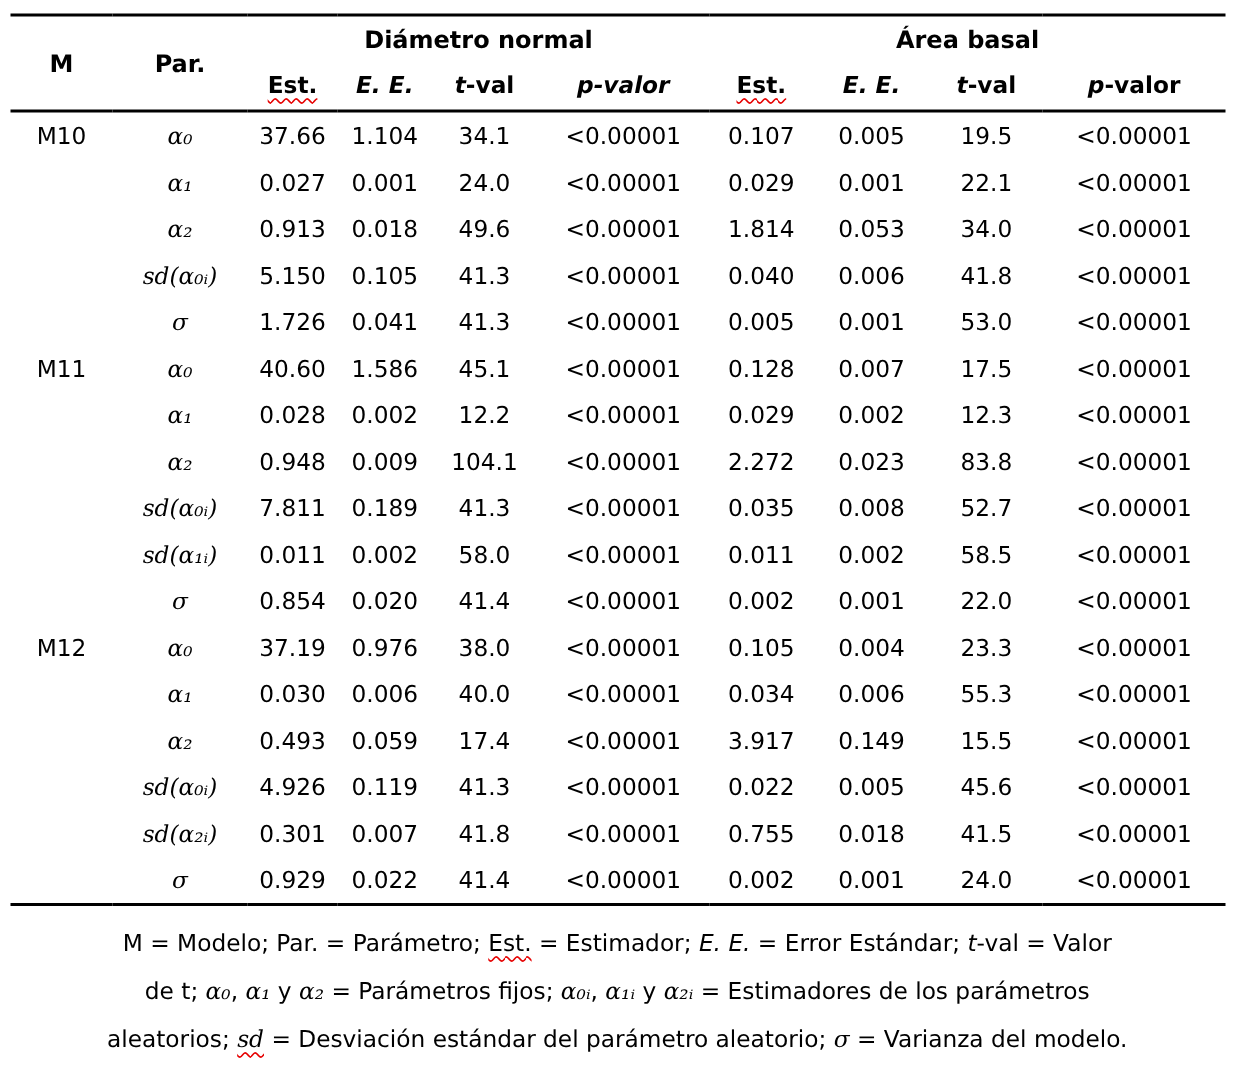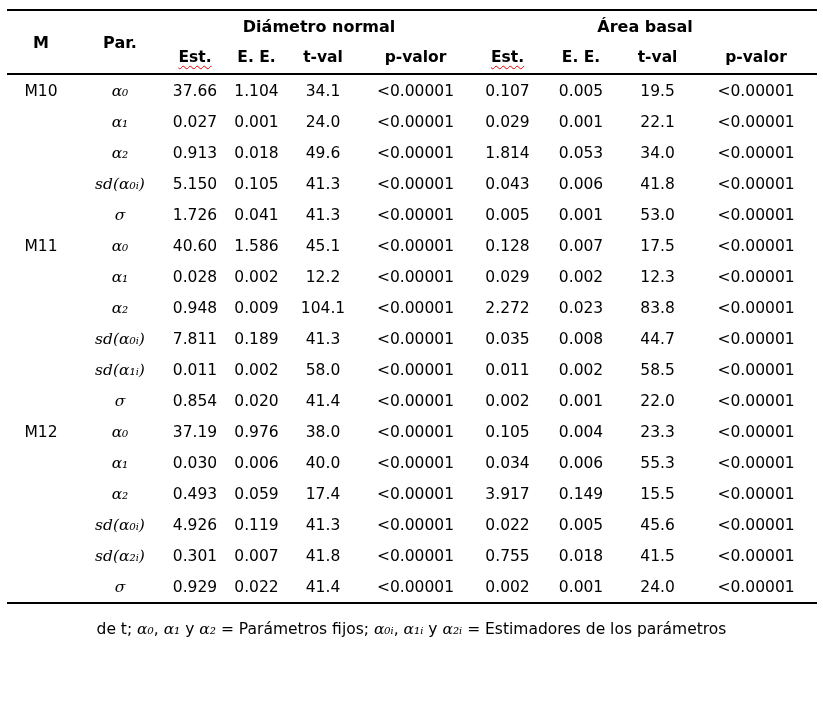--- a/index.html
+++ b/index.html
@@ -46,21 +46,21 @@
   tbody td {
     height: 31px;
     font-size: 15.5px;
   }
   tbody tr:last-child td { border-bottom: 2px solid #000; }
   .math {
     font-family: "DejaVu Serif", "Liberation Serif", serif;
     font-style: italic;
   }
   td.param-cell { font-size: 15.5px; }
-  .it { }
+  .it { font-style: italic; }
   .sq {
     text-decoration-line: underline;
     text-decoration-style: wavy;
     text-decoration-color: #e60000;
     text-decoration-thickness: 1px;
     text-underline-offset: 3px;
   }
   .footnote {
     margin-top: 9px;
     width: 823px;
@@ -142,21 +142,21 @@
           <td>34.0</td>
           <td>&lt;0.00001</td>
         </tr>
         <tr>
           <td></td>
           <td class="math param-cell">sd(α₀ᵢ)</td>
           <td>5.150</td>
           <td>0.105</td>
           <td>41.3</td>
           <td>&lt;0.00001</td>
-          <td>0.043</td>
+          <td>0.040</td>
           <td>0.006</td>
           <td>41.8</td>
           <td>&lt;0.00001</td>
         </tr>
         <tr>
           <td></td>
           <td class="math param-cell">σ</td>
           <td>1.726</td>
           <td>0.041</td>
           <td>41.3</td>
@@ -204,21 +204,21 @@
         </tr>
         <tr>
           <td></td>
           <td class="math param-cell">sd(α₀ᵢ)</td>
           <td>7.811</td>
           <td>0.189</td>
           <td>41.3</td>
           <td>&lt;0.00001</td>
           <td>0.035</td>
           <td>0.008</td>
-          <td>44.7</td>
+          <td>52.7</td>
           <td>&lt;0.00001</td>
         </tr>
         <tr>
           <td></td>
           <td class="math param-cell">sd(α₁ᵢ)</td>
           <td>0.011</td>
           <td>0.002</td>
           <td>58.0</td>
           <td>&lt;0.00001</td>
           <td>0.011</td>
@@ -307,16 +307,18 @@
           <td>&lt;0.00001</td>
           <td>0.002</td>
           <td>0.001</td>
           <td>24.0</td>
           <td>&lt;0.00001</td>
         </tr>
       </tbody>
   </table>
 
   <div class="footnote" id="footnote">
+      <div class="fline"><span>M = Modelo; Par. = Parámetro; </span><span class="sq">Est.</span><span> = Estimador; </span><span class="it">E. E.</span><span> = Error Estándar; </span><span class="it">t</span><span>-val = Valor</span></div>
       <div class="fline"><span>de t; </span><span class="math">α₀</span><span>, </span><span class="math">α₁</span><span> y </span><span class="math">α₂</span><span> = Parámetros fijos; </span><span class="math">α₀ᵢ</span><span>, </span><span class="math">α₁ᵢ</span><span> y </span><span class="math">α₂ᵢ</span><span> = Estimadores de los parámetros</span></div>
+      <div class="fline"><span>aleatorios; </span><span class="math sq">sd</span><span> = Desviación estándar del parámetro aleatorio; </span><span class="math">σ</span><span> = Varianza del modelo.</span></div>
     </div>
 
 </div>
 
 </body></html>

